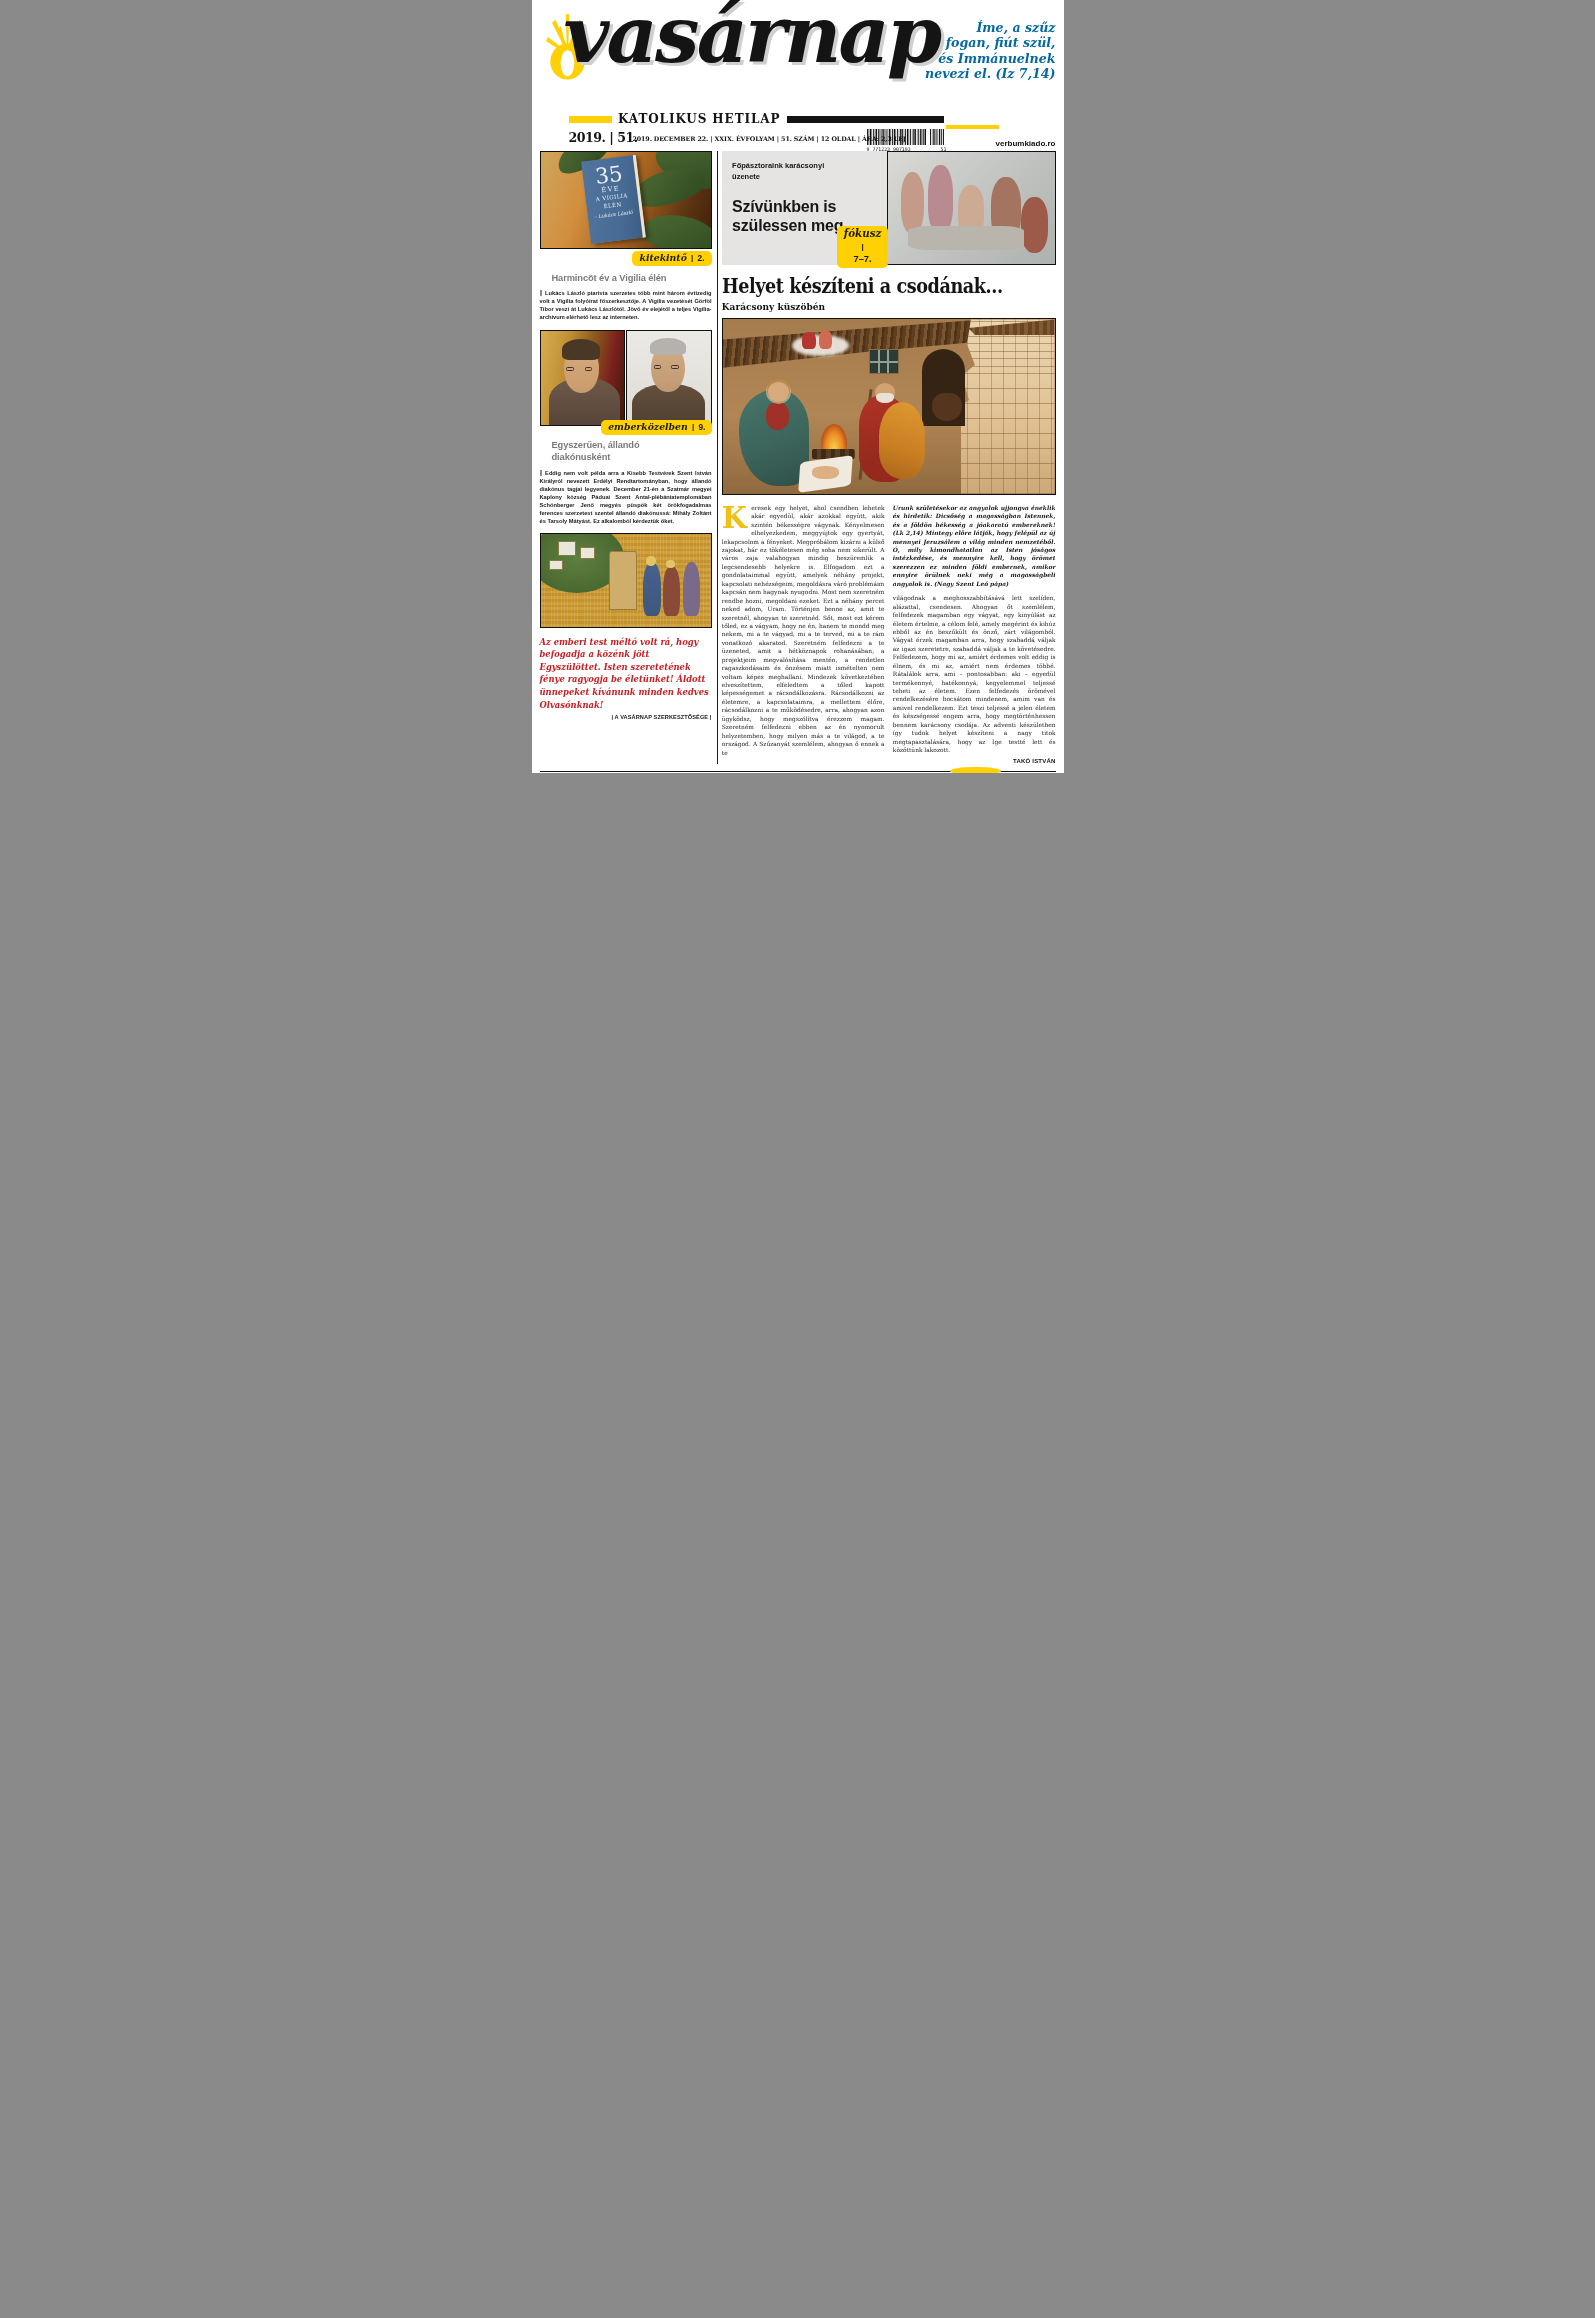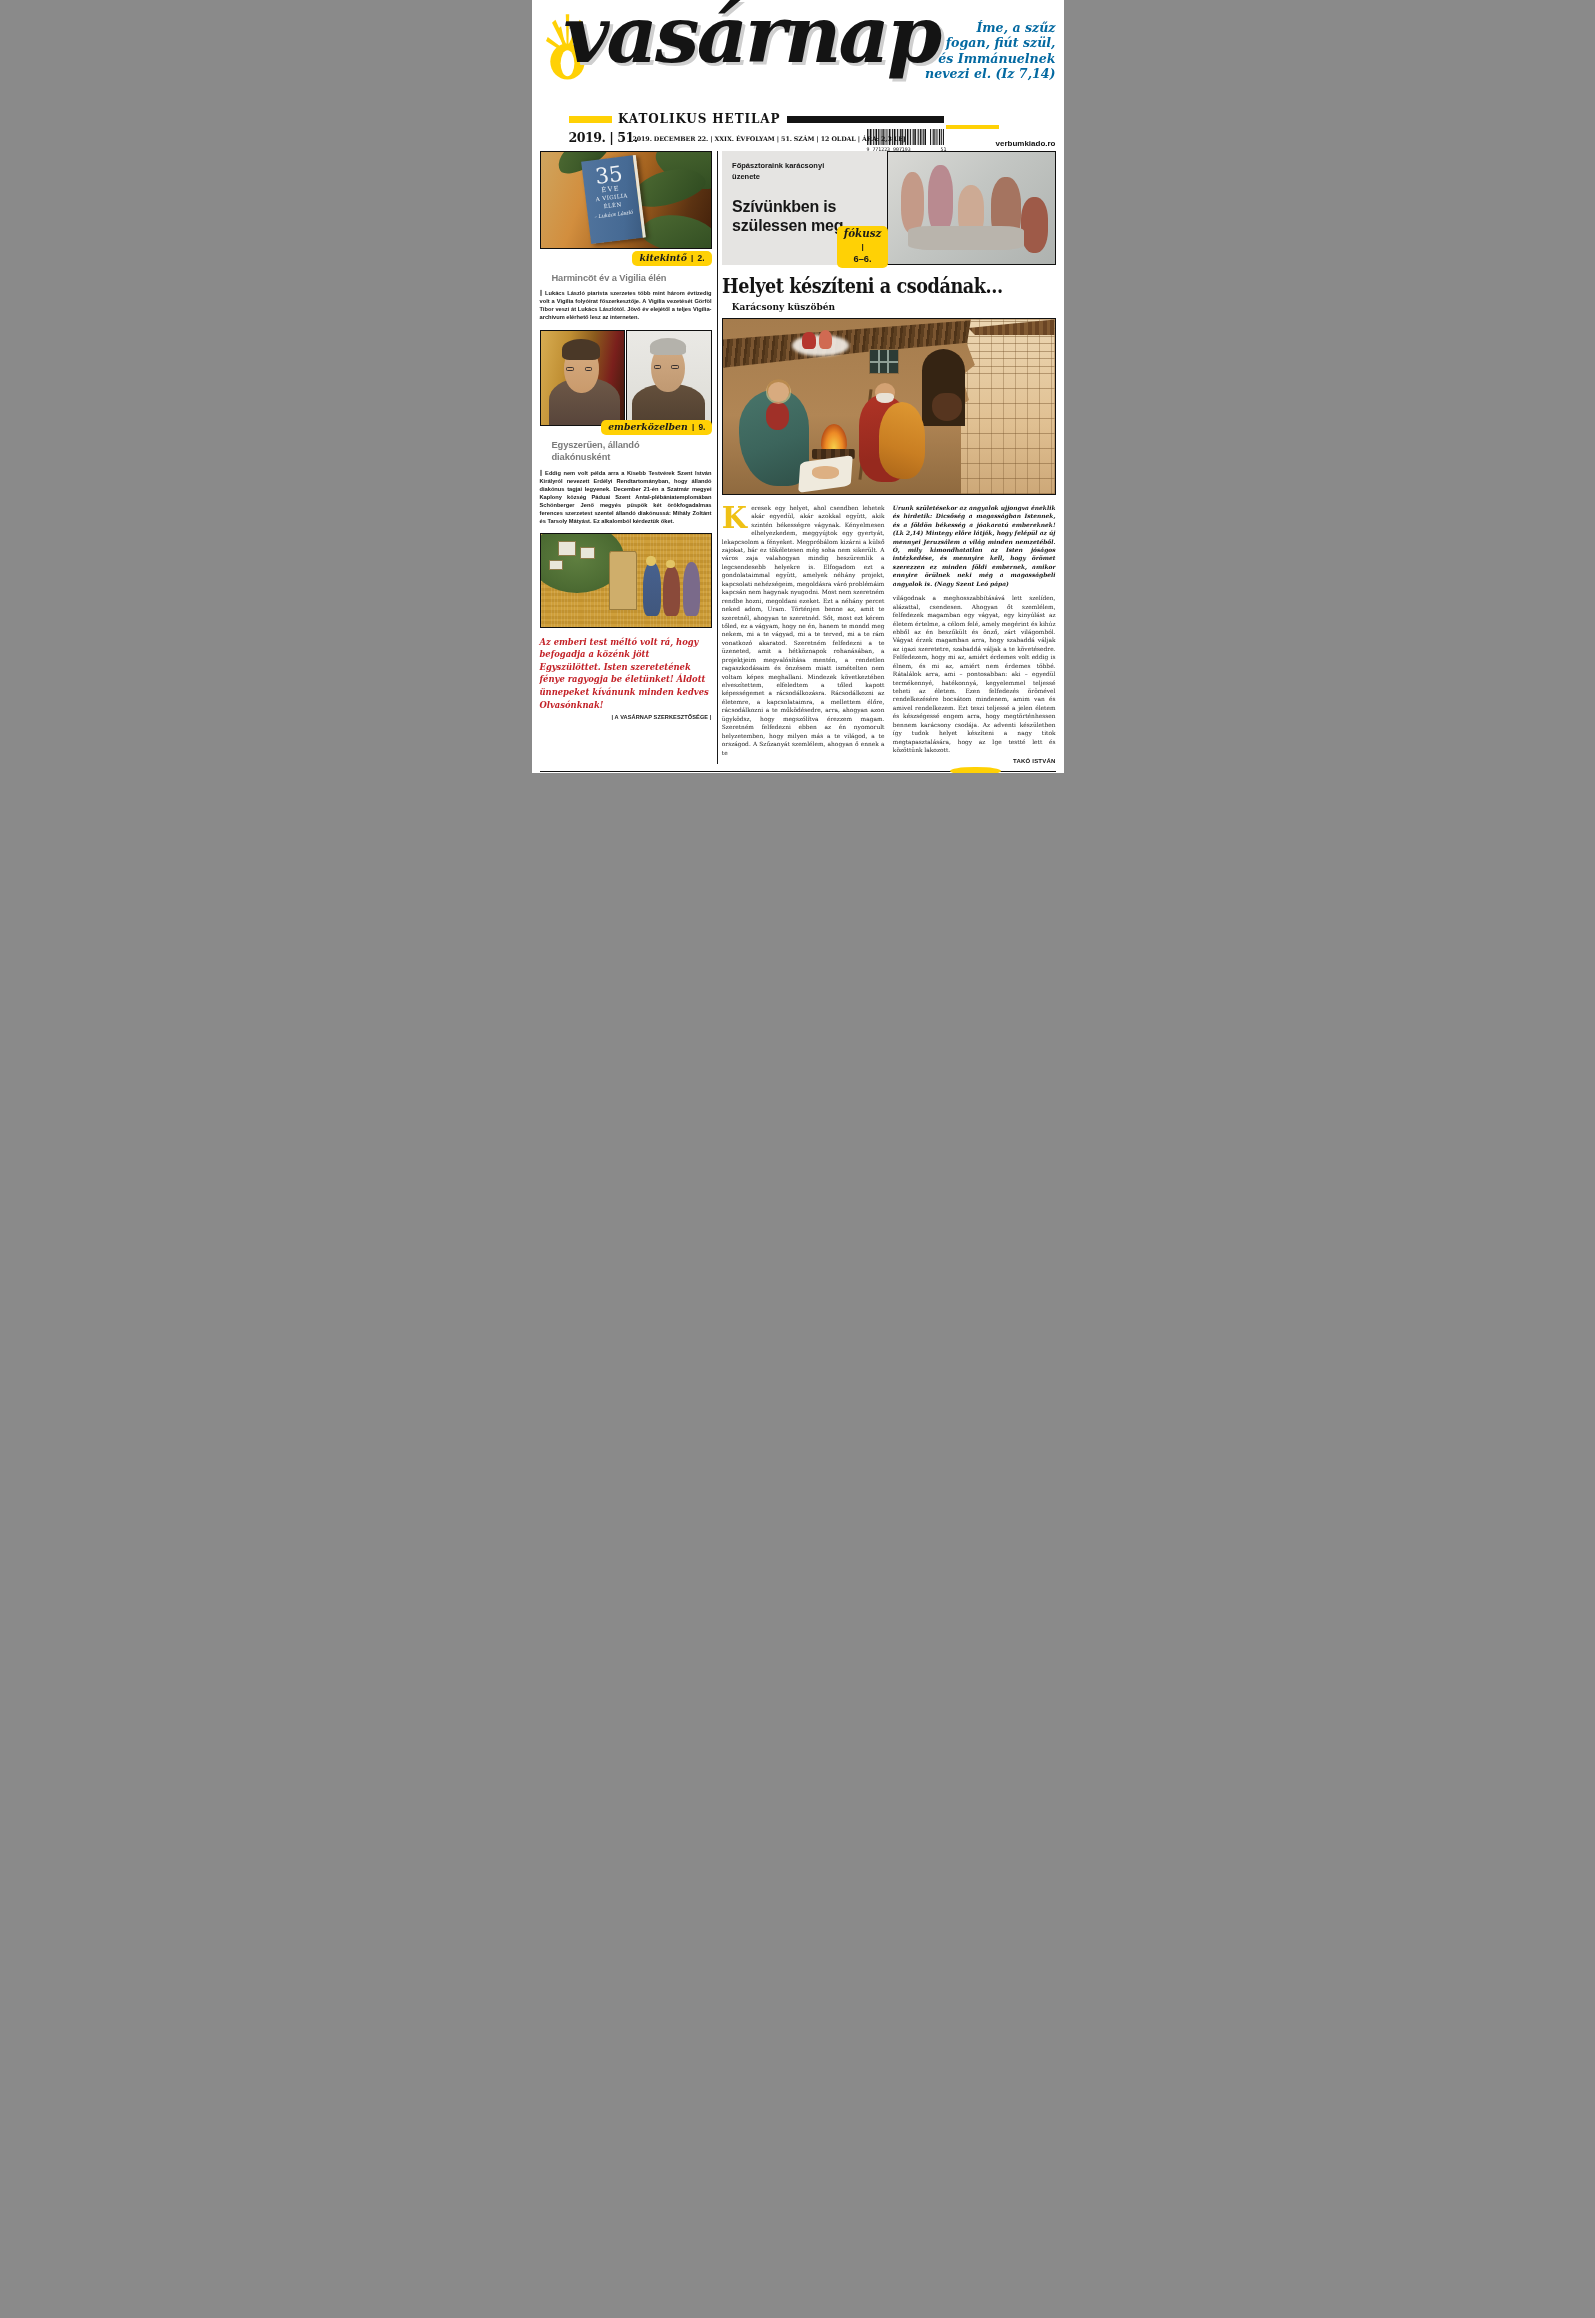--- a/index.html
+++ b/index.html
@@ -92,21 +92,21 @@
   .promo-row .tag { position:absolute; left:115px; bottom:-2.8px; z-index:3;flex-direction:column; }
   .promo-row .tag .tag-sec { font-size:10.3px; }
   .promo-row .tag .tag-pg { font-size:9.3px; }
   .relief {
     position:relative; border:0.9px solid #101010; overflow:hidden;
     background:linear-gradient(135deg,#dadad6 0%,#c3c6c3 45%,#aeb2af 100%);
   }
   .relief-fig { position:absolute; border-radius:45%/40%; filter:blur(0.5px); }
 
   .headline { font:700 19.6px/1.04 "DejaVu Serif", serif; color:#141414; white-space:nowrap; display:inline-block; transform:scaleX(.9); transform-origin:left center; letter-spacing:-0.5px; }
-  .subhead { font:700 9px "DejaVu Serif", serif; color:#141414; margin-top:4.7px;margin-left:10px; }
+  .subhead { font:700 9px "DejaVu Serif", serif; color:#141414; margin-top:4.7px; }
 
   .painting { position:relative; height:177px; margin-top:6.5px; border:0.9px solid #101010; overflow:hidden; background:linear-gradient(180deg,#a57c4d 0%,#b18655 55%,#8f6a3f 100%); }
   .roof { position:absolute; left:0; top:0; width:78%; height:30%;
     background:repeating-linear-gradient(96deg,#5d3f20 0 3.3px,#7a5530 3.3px 6.5px,#4e3318 6.5px 9px);
     clip-path:polygon(0 38%, 100% 0, 100% 42%, 55% 62%, 0 92%); }
   .tower { position:absolute; right:0; top:0; width:30%; height:100%;
     background:
       repeating-linear-gradient(0deg, rgba(120,85,45,.45) 0 0.9px, transparent 0.9px 7.5px),
       repeating-linear-gradient(90deg, rgba(120,85,45,.35) 0 0.9px, transparent 0.9px 12px),
       linear-gradient(180deg,#ecd6b2 0%,#e0c092 60%,#cda878 100%);
@@ -332,21 +332,21 @@
           <div class="relief-fig" style="left:8%; top:18%; width:14%; height:55%; background:#c49a88;"></div>
           <div class="relief-fig" style="left:24%; top:12%; width:15%; height:62%; background:#b98a90;"></div>
           <div class="relief-fig" style="left:42%; top:30%; width:16%; height:48%; background:#cdaa94;"></div>
           <div class="relief-fig" style="left:62%; top:22%; width:18%; height:60%; background:#a57460;"></div>
           <div class="relief-fig" style="left:80%; top:40%; width:16%; height:50%; background:#9e5a48;"></div>
           <div class="relief-fig" style="left:12%; top:66%; width:70%; height:22%; background:#b9b4ac; border-radius:20%;"></div>
         </div>
         <span class="tag">
           <span class="tag-sec">fókusz</span>
           <span class="tag-sep">|</span>
-          <span class="tag-pg">6–6.</span>
+          <span class="tag-pg">7–7.</span>
         </span>
       </div>
 
       <h1 class="headline">Helyet készíteni a csodának...</h1>
       <h3 class="subhead">Karácsony küszöbén</h3>
 
       <div class="painting">
         <div class="roof"></div>
         <div class="tower"></div>
         <div class="tower-roof"></div>

